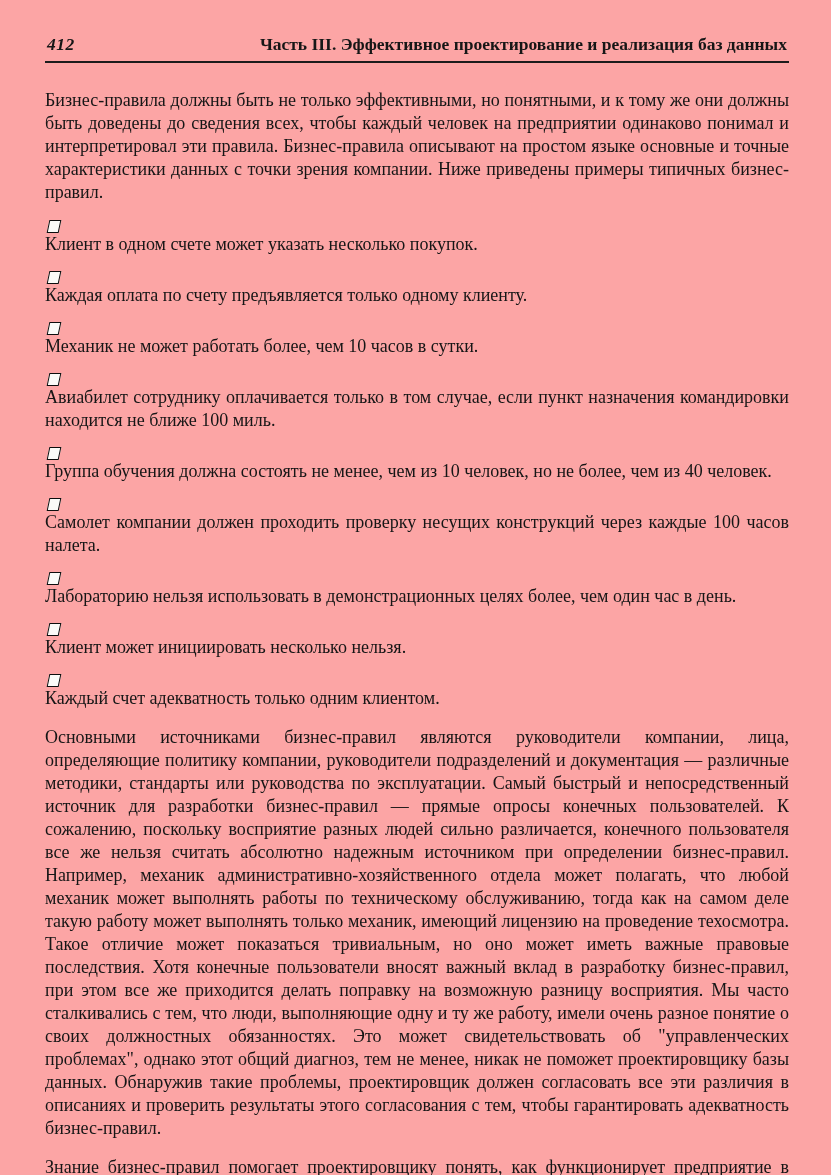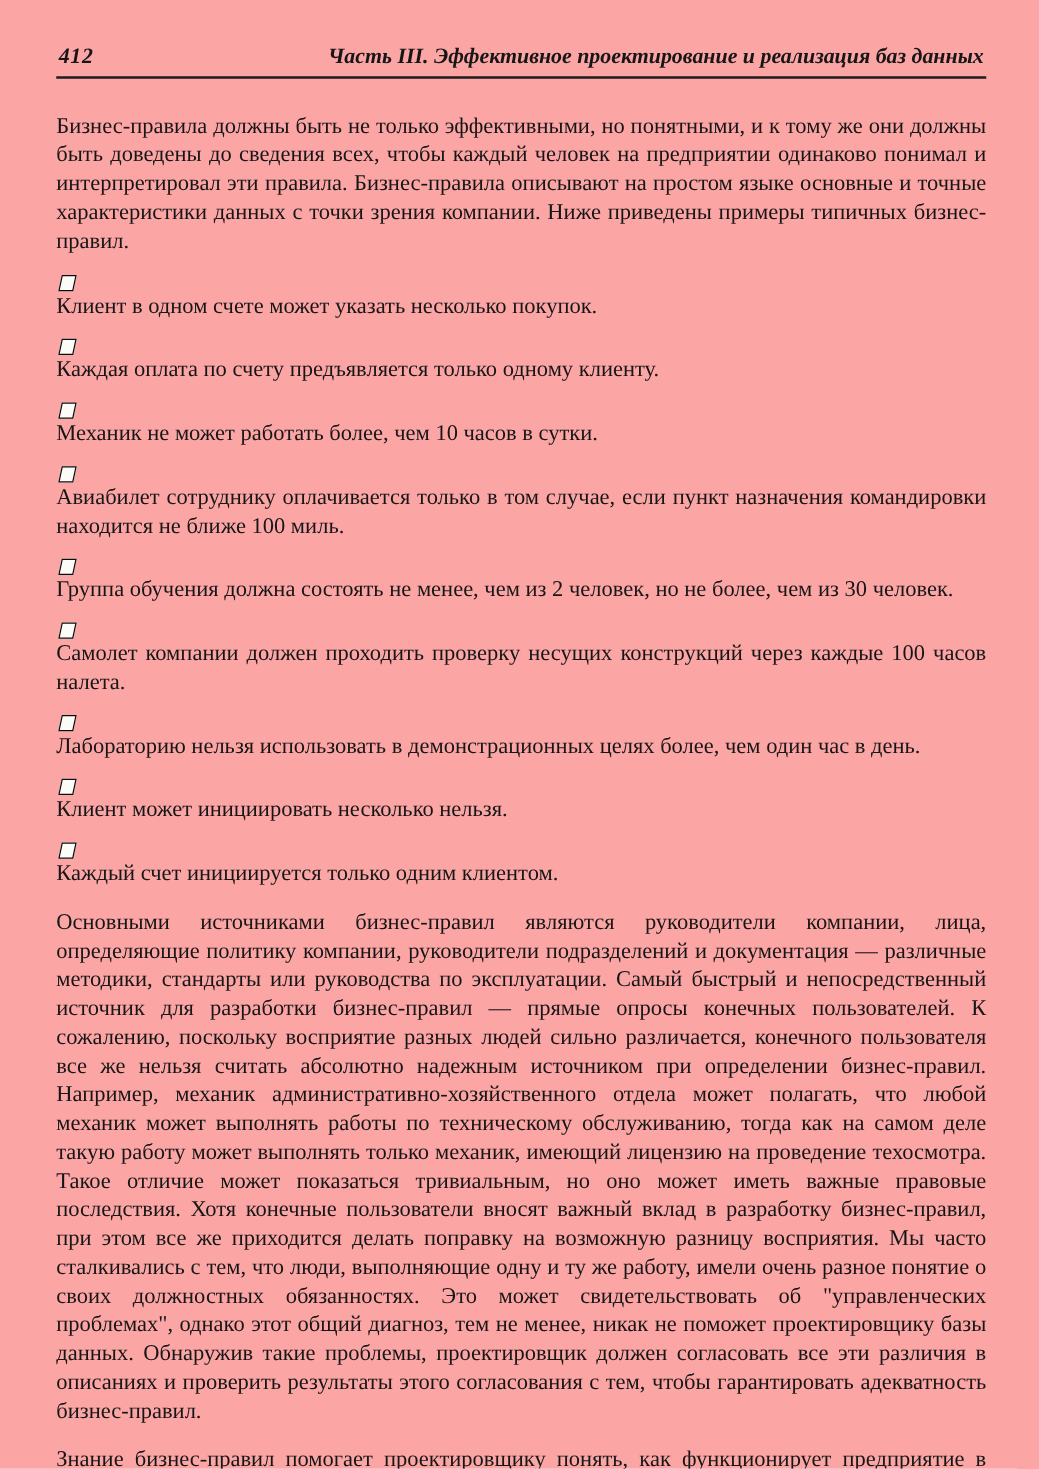--- a/index.html
+++ b/index.html
@@ -25,21 +25,20 @@
     align-items: baseline;
     font-size: 17.5px;
     padding: 4px 2px 6px 2px;
   }
   .page-number {
     font-weight: bold;
     font-style: italic;
     letter-spacing: 0.5px;
   }
   .running-title {
-    font-style: italic;
     font-weight: bold;
     text-align: right;
   }
   .header-rule {
     border: none;
     border-top: 2px solid #1c1c1c;
     margin: 0 0 26px 0;
   }
   .body-text {
     font-size: 18px;
@@ -101,37 +100,37 @@
       <li class="rule-item">
         <span class="bullet-box"></span>
         <span class="rule-text">Механик не может работать более, чем 10 часов в сутки.</span>
       </li>
       <li class="rule-item">
         <span class="bullet-box"></span>
         <span class="rule-text">Авиабилет сотруднику оплачивается только в том случае, если пункт назначения командировки находится не ближе 100 миль.</span>
       </li>
       <li class="rule-item">
         <span class="bullet-box"></span>
-        <span class="rule-text">Группа обучения должна состоять не менее, чем из 2 человек, но не более, чем из 30 человек.</span>
+        <span class="rule-text">Группа обучения должна состоять не менее, чем из 10 человек, но не более, чем из 40 человек.</span>
       </li>
       <li class="rule-item">
         <span class="bullet-box"></span>
         <span class="rule-text">Самолет компании должен проходить проверку несущих конструкций через каждые 100 часов налета.</span>
       </li>
       <li class="rule-item">
         <span class="bullet-box"></span>
         <span class="rule-text">Лабораторию нельзя использовать в демонстрационных целях более, чем один час в день.</span>
       </li>
       <li class="rule-item">
         <span class="bullet-box"></span>
         <span class="rule-text">Клиент может инициировать несколько нельзя.</span>
       </li>
       <li class="rule-item">
         <span class="bullet-box"></span>
-        <span class="rule-text">Каждый счет инициируется только одним клиентом.</span>
+        <span class="rule-text">Каждый счет адекватность только одним клиентом.</span>
       </li>
     </ul>
 
     <p>Основными источниками бизнес-правил являются руководители компании, лица, определяющие политику компании, руководители подразделений и документация — различные методики, стандарты или руководства по эксплуатации. Самый быстрый и непосредственный источник для разработки бизнес-правил — прямые опросы конечных пользователей. К сожалению, поскольку восприятие разных людей сильно различается, конечного пользователя все же нельзя считать абсолютно надежным источником при определении бизнес-правил. Например, механик административно-хозяйственного отдела может полагать, что любой механик может выполнять работы по техническому обслуживанию, тогда как на самом деле такую работу может выполнять только механик, имеющий лицензию на проведение техосмотра. Такое отличие может показаться тривиальным, но оно может иметь важные правовые последствия. Хотя конечные пользователи вносят важный вклад в разработку бизнес-правил, при этом все же приходится делать поправку на возможную разницу восприятия. Мы часто сталкивались с тем, что люди, выполняющие одну и ту же работу, имели очень разное понятие о своих должностных обязанностях. Это может свидетельствовать об "управленческих проблемах", однако этот общий диагноз, тем не менее, никак не поможет проектировщику базы данных. Обнаружив такие проблемы, проектировщик должен согласовать все эти различия в описаниях и проверить результаты этого согласования с тем, чтобы гарантировать адекватность бизнес-правил.</p>
 
     <p>Знание бизнес-правил помогает проектировщику понять, как функционирует предприятие в целом, и какую роль играют данные в деятельности компании. Следовательно, проектировщик должен определить бизнес-правила компании и проанализировать их влияние на природу, роль и сферу действия данных.</p>
 
   </main>
 </div>
 

